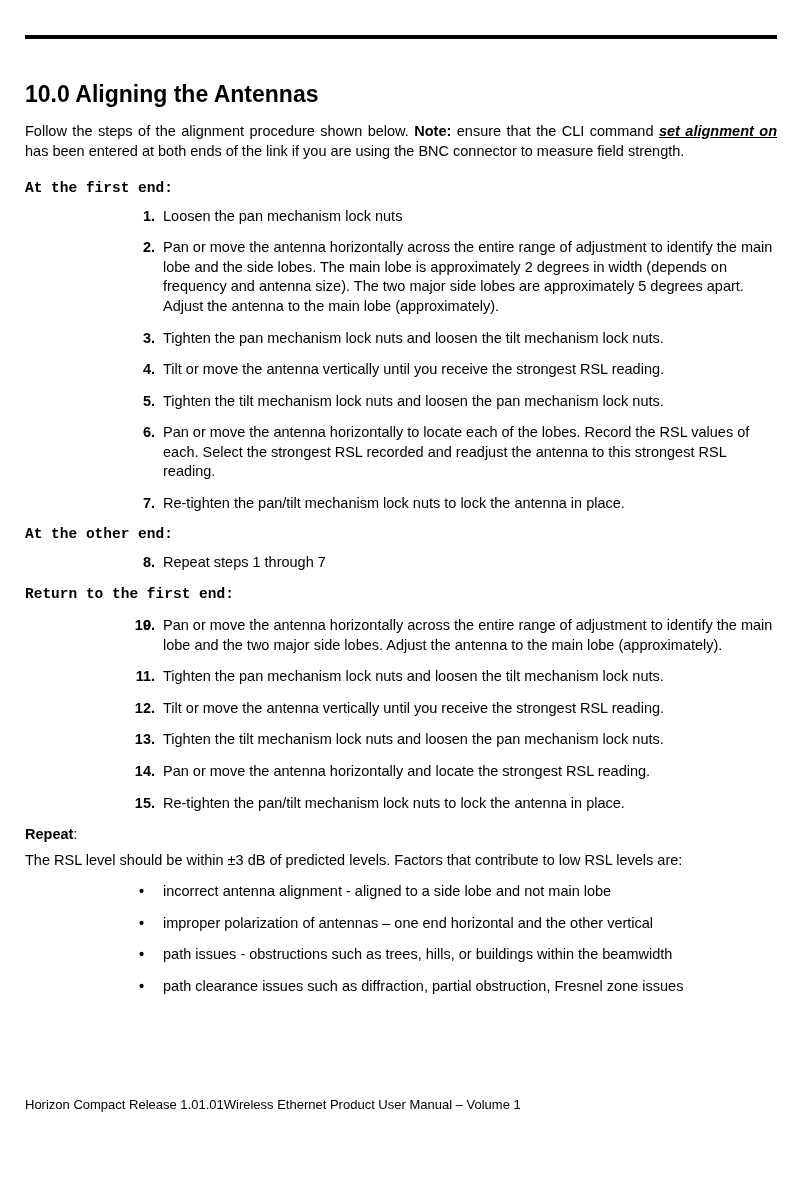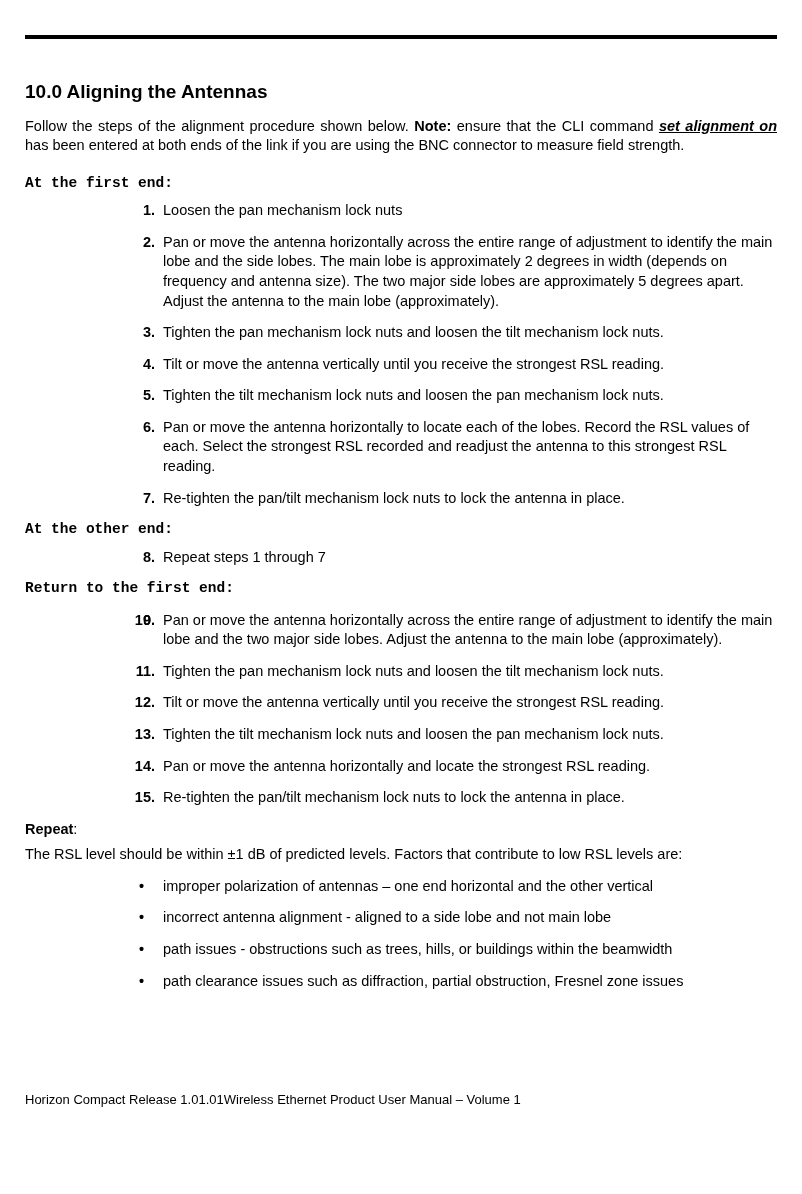--- a/index.html
+++ b/index.html
@@ -10,21 +10,21 @@
       font-size: 14.5px;
       line-height: 1.35;
       color: #000;
     }
     .top-rule {
       border-top: 4px solid #000;
       height: 0;
       margin-bottom: 40px;
     }
     h1 {
-      font-size: 19px;
+      font-size: 23px;
       font-weight: bold;
       margin: 0 0 12px 0;
     }
     .intro {
       margin-bottom: 18px;
       text-align: justify;
     }
     .subhead {
       font-weight: bold;
       margin-top: 8px;
@@ -118,25 +118,25 @@
   <li><span class="num">12.</span><span>Tilt or move the antenna vertically until you receive the strongest RSL reading.</span></li>
   <li><span class="num">13.</span><span>Tighten the tilt mechanism lock nuts and loosen the pan mechanism lock nuts.</span></li>
   <li><span class="num">14.</span><span>Pan or move the antenna horizontally and locate the strongest RSL reading.</span></li>
   <li><span class="num">15.</span><span>Re-tighten the pan/tilt mechanism lock nuts to lock the antenna in place.</span></li>
 </ol>
 
 <div>
   <span class="notes-label">Repeat</span><span>:</span>
 </div>
 
-<div class="notes-intro">The RSL level should be within ±1 dB of predicted levels. Factors that contribute to low RSL levels are:</div>
+<div class="notes-intro">The RSL level should be within ±3 dB of predicted levels. Factors that contribute to low RSL levels are:</div>
 
 <ul class="bullets">
+  <li>incorrect antenna alignment - aligned to a side lobe and not main lobe</li>
   <li>improper polarization of antennas – one end horizontal and the other vertical</li>
-  <li>incorrect antenna alignment - aligned to a side lobe and not main lobe</li>
   <li>path issues - obstructions such as trees, hills, or buildings within the beamwidth</li>
   <li>path clearance issues such as diffraction, partial obstruction, Fresnel zone issues</li>
 </ul>
 
 <div class="footer">
   <span>Horizon Compact Release 1.01.01</span>
   <span>Wireless Ethernet Product User Manual – Volume 1</span>
 </div>
 
 </body></html>

